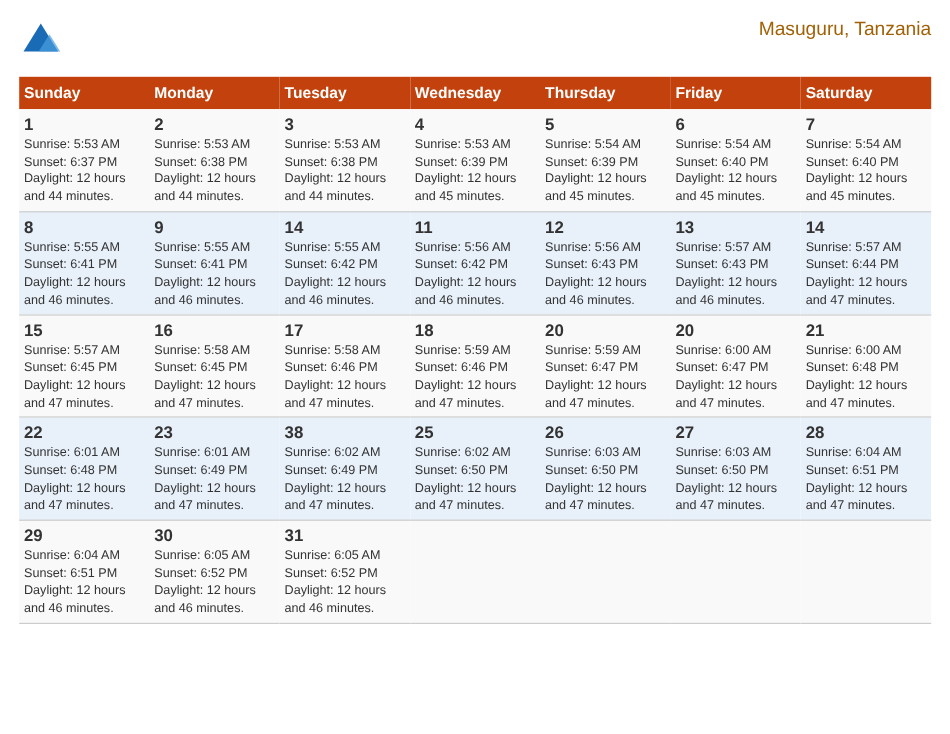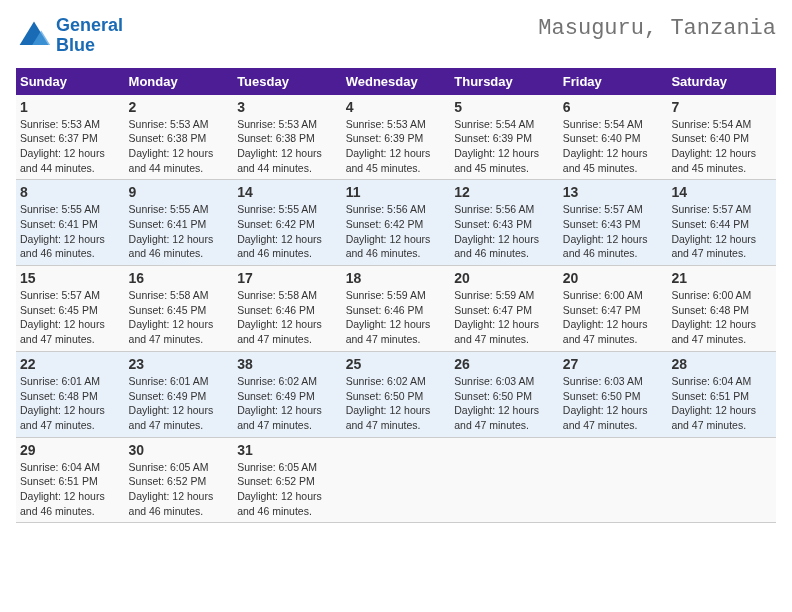--- a/index.html
+++ b/index.html
@@ -36,31 +36,30 @@
     }
     .title-block {
       text-align: right;
     }
     .month-title {
       font-size: 32px;
       font-weight: bold;
       color: #333;
     }
     .location-title {
-      font-size: 22px;
-      color: #737373;
-      font-family: Liberation Mono, monospace;
+      font-size: 16px;
+      color: #a16207;
     }
     table {
       width: 100%;
       border-collapse: collapse;
       font-size: 11px;
     }
     thead th {
-      background-color: #4c1d95;
+      background-color: #c2410c;
       color: #fff;
       padding: 6px 4px;
       text-align: left;
       font-size: 13px;
       font-weight: bold;
     }
     tbody tr {
       border-bottom: 1px solid #ccc;
     }
     tbody tr:nth-child(odd) {
@@ -89,24 +88,20 @@
   </style>
 </head>
 <body>
 
 <div class="header">
   <div class="logo">
     <svg class="logo-icon" viewBox="0 0 40 40">
       <polygon points="20,4 36,30 4,30" fill="#1a6bb5"></polygon>
       <polygon points="28,14 38,30 18,30" fill="#4a9ee0" opacity="0.7"></polygon>
     </svg>
-    <div class="logo-text">
-      <span>General</span><br>
-      <span style="color:#1a6bb5">Blue</span>
-    </div>
   </div>
   <div class="title-block">
     <div class="location-title">Masuguru, Tanzania</div>
   </div>
 </div>
 
 <table>
   <thead>
     <tr>
     <th>Sunday</th>

